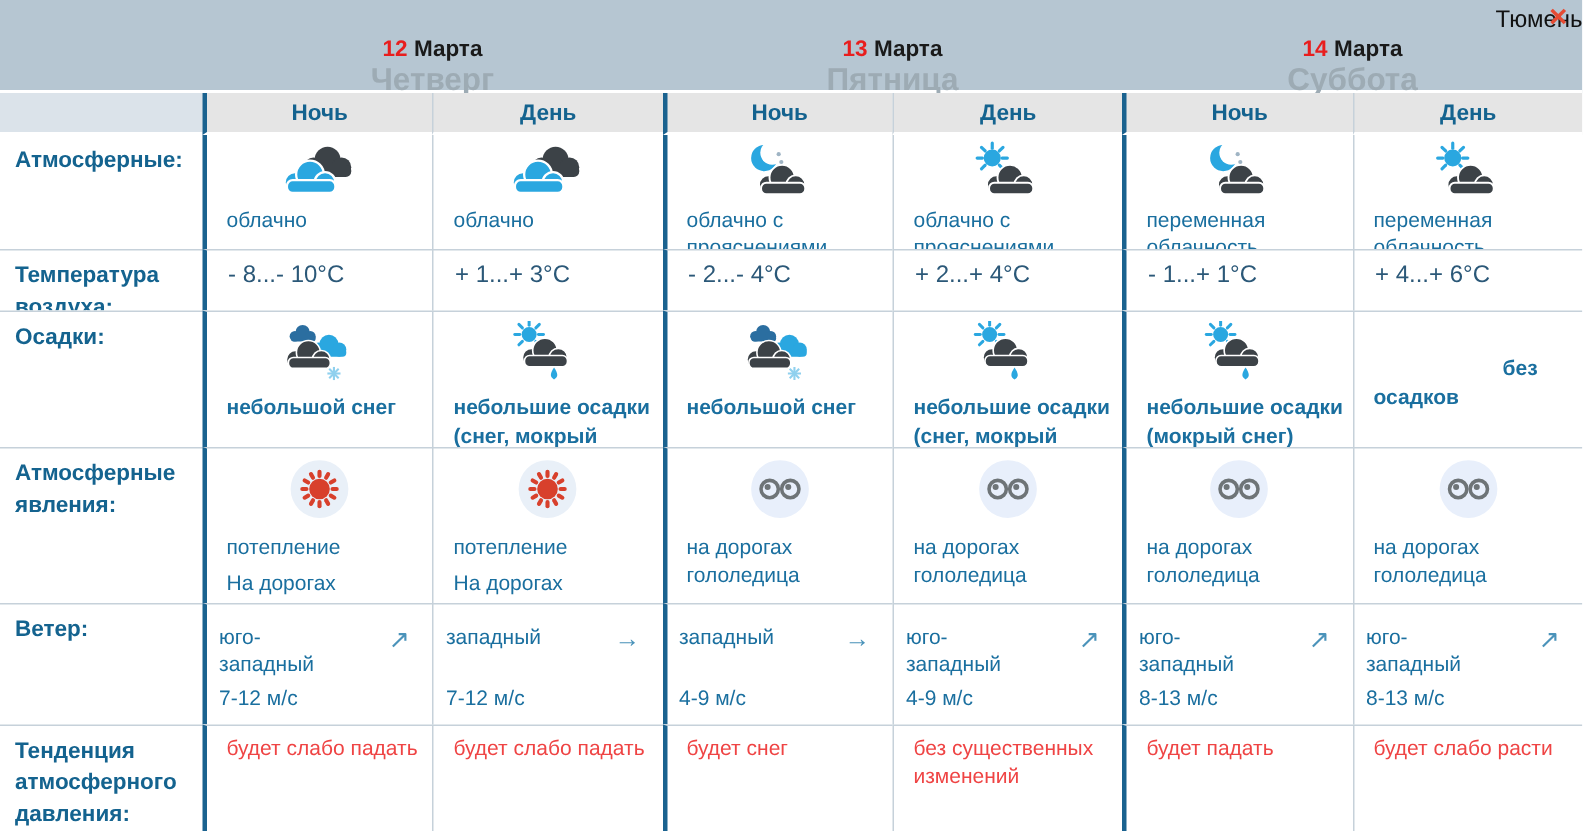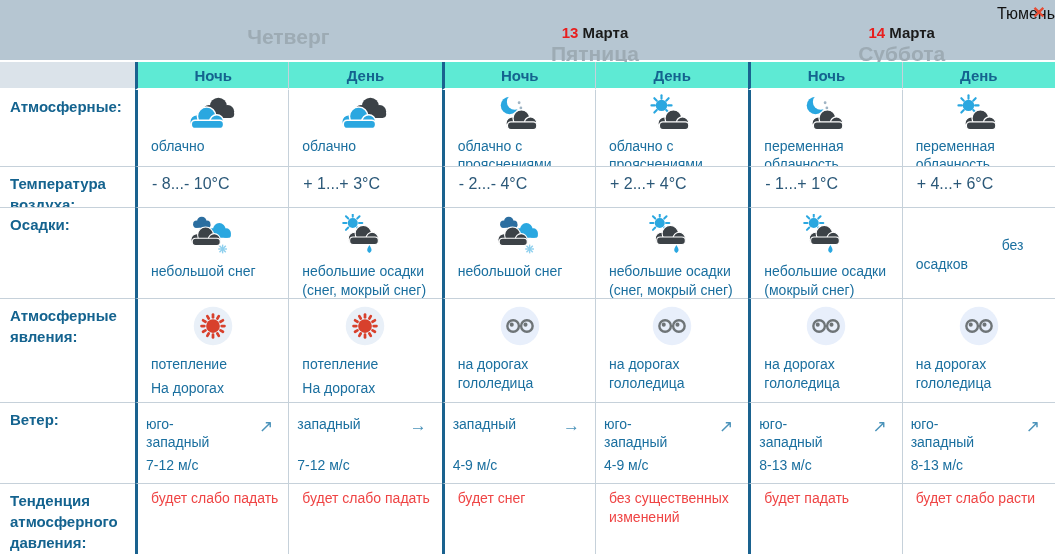--- a/index.html
+++ b/index.html
@@ -29,21 +29,21 @@
   .weekday { font-size:21px; font-weight:bold; color:#9dabb4; margin-top:1px; }
 
   
   .grid {
     display:grid; height:492px;
     grid-template-columns:135px repeat(6, 1fr);
     grid-template-rows:28px 76px 41px 91px 104px 81px auto;
   }
   .cell { position:relative; overflow:hidden; background:#fff; }
   .hd {
-    background:#5eead4; border-bottom:2px solid #fff;
+    background:#e5e5e5; border-bottom:2px solid #fff;
     display:flex; align-items:center; justify-content:center;
     font-size:15px; font-weight:bold; color:#14638f;
   }
   .hd.lblhd { background:#dbe3ea; }
   .bd { border-left:3px solid #1a628f; }  
   .bl { border-left:1px solid #c6d1da; }  
   .ht { border-top:1px solid #c6d1da; }   
 
   .lbl {
     padding:6px 4px 0 10px; font-size:15px; font-weight:bold;
@@ -51,21 +51,21 @@
   }
 
   .icon-wrap { text-align:center; height:48px; padding-top:4px; }
   .wicon { width:58px; height:42px; }
   .ricon { width:44px; height:44px; }
   .cld-text { padding:0 6px 0 13px; font-size:14px; color:#1a6f9f; line-height:1.25; }
 
   .temp-text { padding:8px 0 0 14px; font-size:16px; color:#2b5878; }
 
   .pr-iconwrap { text-align:center; height:46px; padding-top:6px; }
-  .pr-text { padding:8px 6px 0 13px; font-size:14px; color:#1a6f9f; line-height:1.35; }
+  .pr-text { padding:8px 6px 0 13px; font-size:14px; color:#1a6f9f; line-height:1.35;font-weight:bold; }
   .indent-first { text-indent:86px; padding-top:28px; }
   .indent-first::first-line { text-indent:86px; }
 
   .ph-iconwrap { text-align:center; height:52px; padding-top:5px; }
   .ph-text { padding:4px 6px 0 13px; font-size:14px; color:#1a6f9f; line-height:1.35; }
   .ph-line1 { margin-bottom:5px; }
 
   .wind-inner { padding:12px 10px 0 8px; font-size:14px; color:#1a6f9f; }
   .wind-dir { max-width:86px; line-height:1.3; min-height:40px; }
   .wind-arrow {
@@ -163,20 +163,21 @@
 </svg>
 
 <div class="app">
 
   <div class="topbar">
     <div class="title">Тюмень</div>
     <span class="close-btn">×</span>
     <div class="dates">
       <div class="spacer"></div>
       <div class="date-group">
+        <div class="date-line"><span class="date-num">12</span> <span>Марта</span></div>
         <div class="weekday">Четверг</div>
       </div>
       <div class="date-group">
         <div class="date-line"><span class="date-num">13</span> <span>Марта</span></div>
         <div class="weekday">Пятница</div>
       </div>
       <div class="date-group">
         <div class="date-line"><span class="date-num">14</span> <span>Марта</span></div>
         <div class="weekday">Суббота</div>
       </div>

